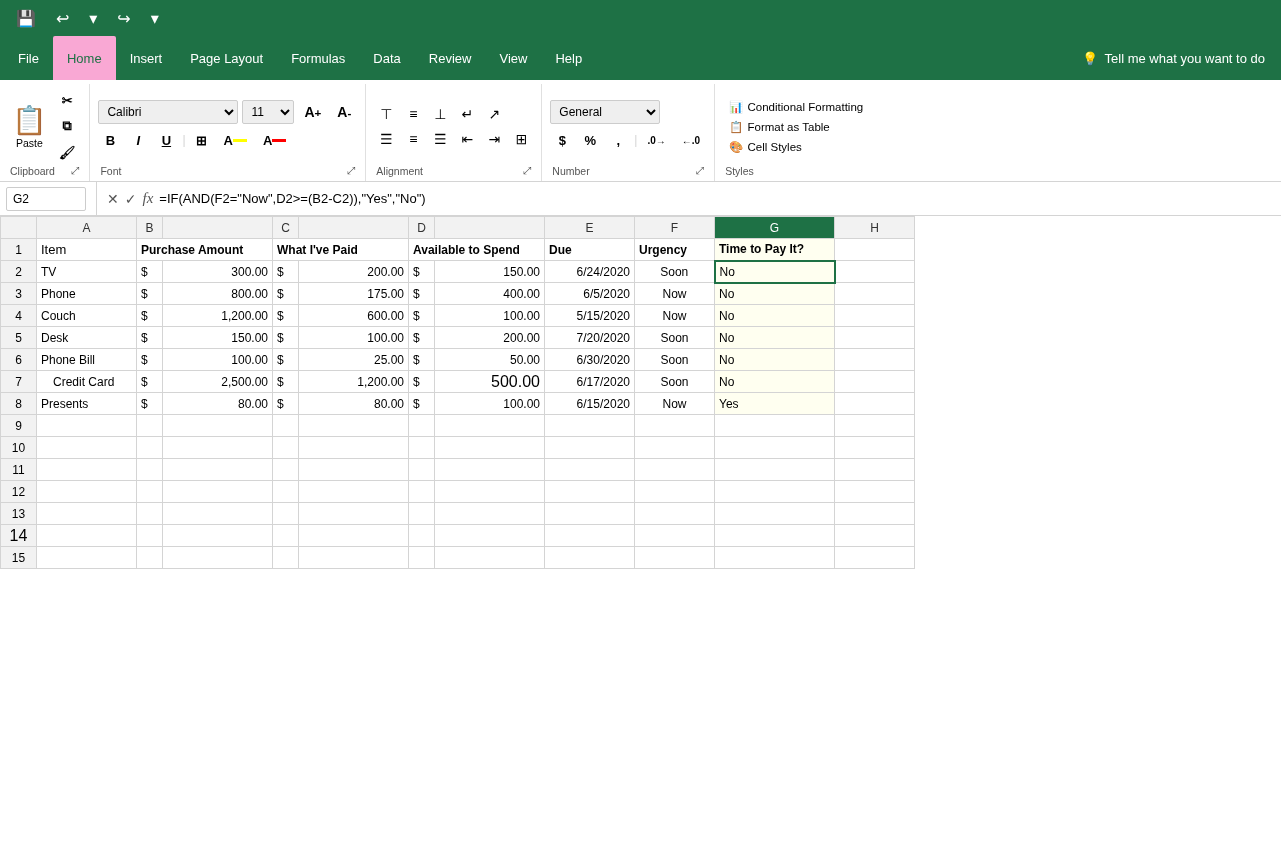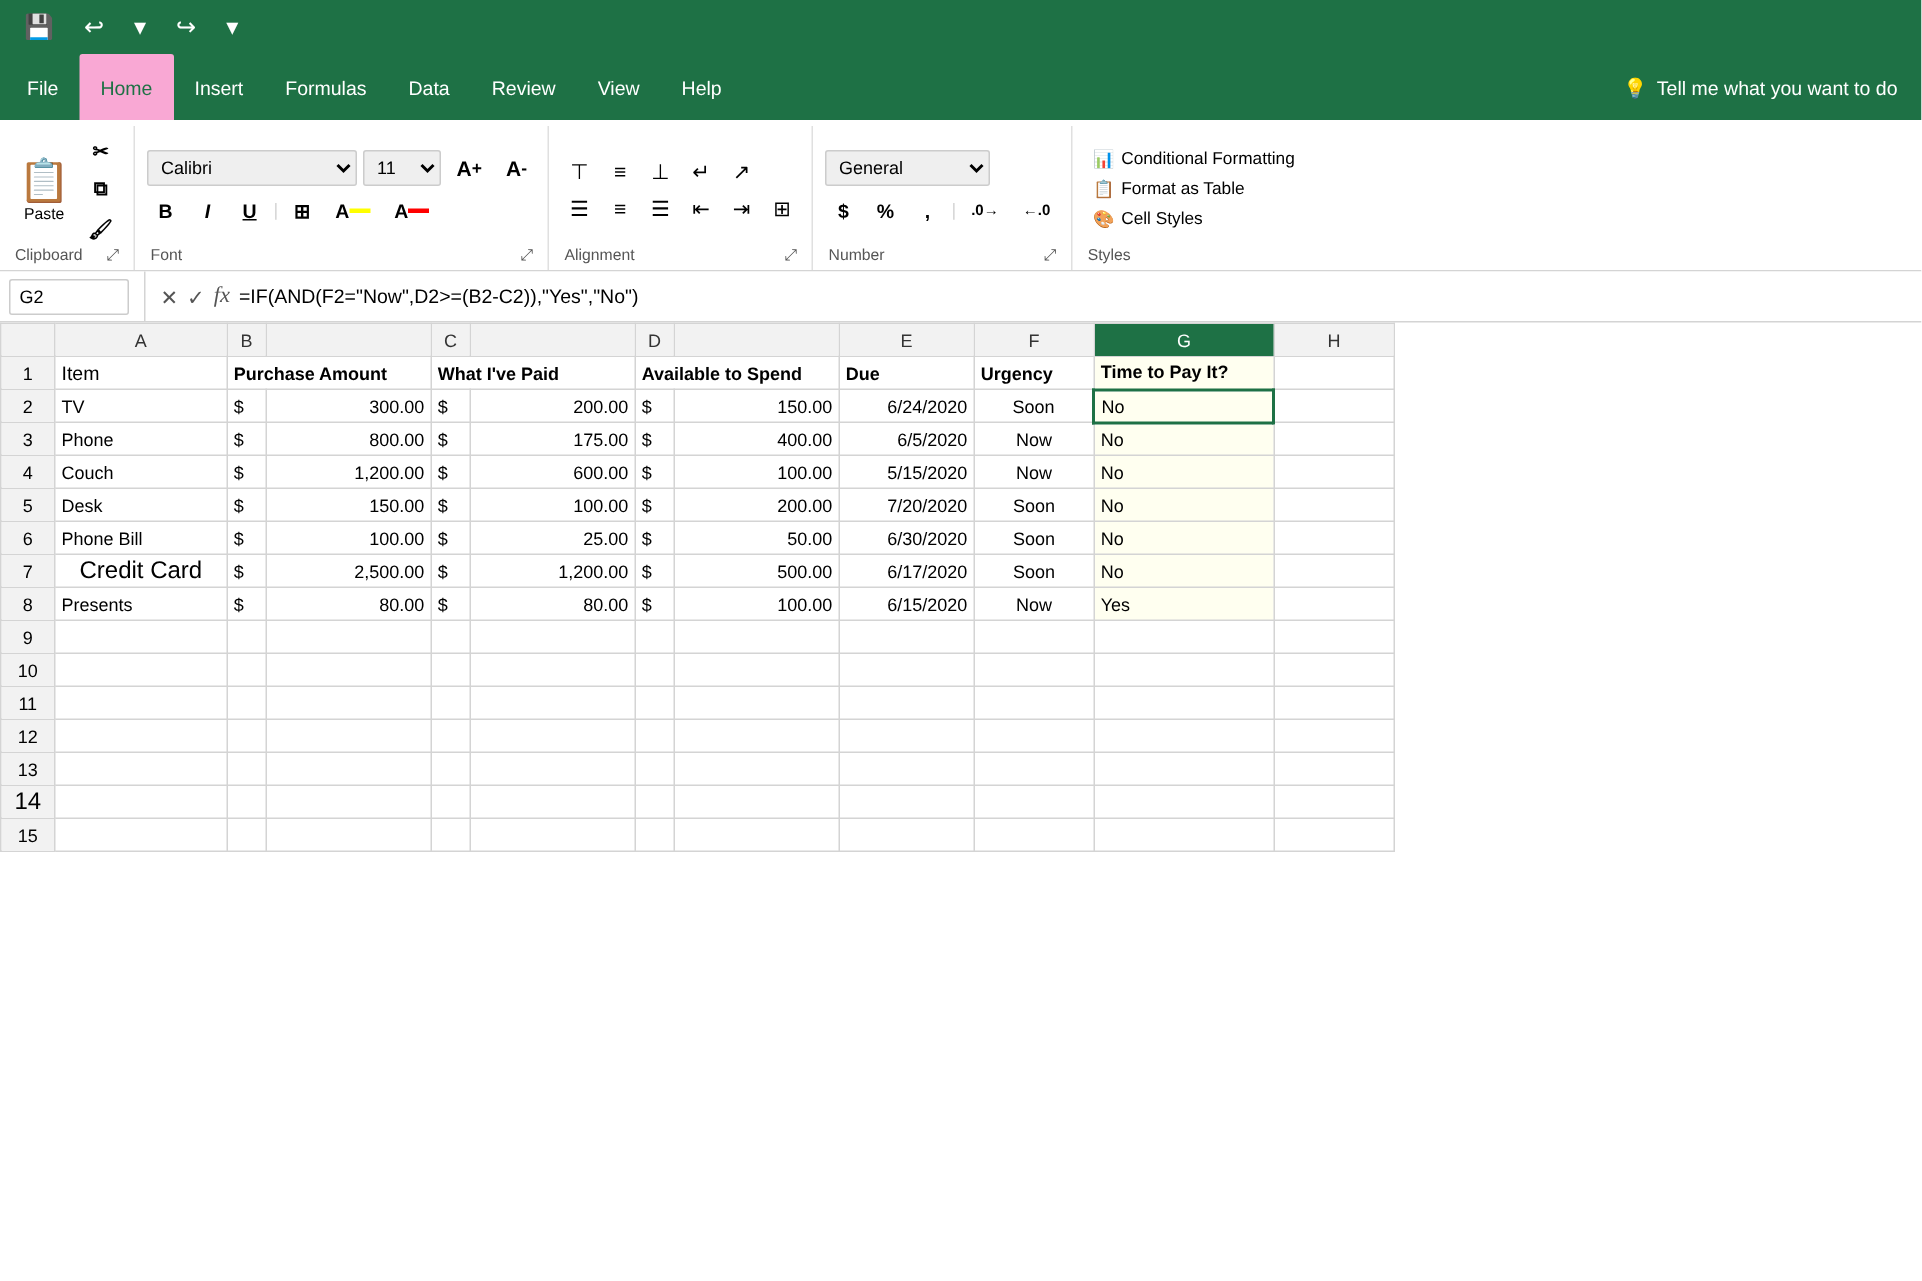--- a/index.html
+++ b/index.html
@@ -262,20 +262,21 @@
     <button class="tb-btn">▾</button>
     <button class="tb-btn" title="Redo">↪</button>
     <button class="tb-btn">▾</button>
   </div>
 </div>
 
 <div class="menu-bar">
   <div class="menu-item">File</div>
   <div class="menu-item active">Home</div>
   <div class="menu-item">Insert</div>
+  <div class="menu-item">Page Layout</div>
   <div class="menu-item">Formulas</div>
   <div class="menu-item">Data</div>
   <div class="menu-item">Review</div>
   <div class="menu-item">View</div>
   <div class="menu-item">Help</div>
   <div class="menu-search">
     <span>💡</span>
     <span style="cursor:pointer;">Tell me what you want to do</span>
   </div>
 </div>
@@ -532,27 +533,27 @@
           <td style="border: 1px solid rgb(212, 212, 212); padding: 0px 4px; font-size: 12px; height: 22px; text-align: right;">25.00</td>
           <td style="border: 1px solid rgb(212, 212, 212); padding: 0px 4px; font-size: 12px; height: 22px;">$</td>
           <td style="border: 1px solid rgb(212, 212, 212); padding: 0px 4px; font-size: 12px; height: 22px; text-align: right;">50.00</td>
           <td style="border: 1px solid rgb(212, 212, 212); padding: 0px 4px; font-size: 12px; height: 22px; text-align: right;">6/30/2020</td>
           <td style="border: 1px solid rgb(212, 212, 212); padding: 0px 4px; font-size: 12px; height: 22px; text-align: center;">Soon</td>
           <td style="border: 1px solid rgb(212, 212, 212); padding: 0px 4px; font-size: 12px; height: 22px; background: rgb(255, 255, 240);">No</td>
           <td style="border: 1px solid rgb(212, 212, 212); padding: 0px 4px; font-size: 12px; height: 22px;"></td>
         </tr>
         <tr>
           <td style="background: rgb(242, 242, 242); text-align: center; font-weight: normal; font-size: 12px; border: 1px solid rgb(212, 212, 212); position: sticky; left: 0px; z-index: 5; width: 36px; height: 22px; user-select: none;">7</td>
-          <td style="border: 1px solid rgb(212, 212, 212); padding: 0px 16px; font-size: 16px; height: 22px;">Credit Card</td>
+          <td style="border: 1px solid rgb(212, 212, 212); padding: 0px 16px; font-size: 12px; height: 22px;">Credit Card</td>
           <td style="border: 1px solid rgb(212, 212, 212); padding: 0px 4px; font-size: 12px; height: 22px;">$</td>
           <td style="border: 1px solid rgb(212, 212, 212); padding: 0px 4px; font-size: 12px; height: 22px; text-align: right;">2,500.00</td>
           <td style="border: 1px solid rgb(212, 212, 212); padding: 0px 4px; font-size: 12px; height: 22px;">$</td>
           <td style="border: 1px solid rgb(212, 212, 212); padding: 0px 4px; font-size: 12px; height: 22px; text-align: right;">1,200.00</td>
           <td style="border: 1px solid rgb(212, 212, 212); padding: 0px 4px; font-size: 12px; height: 22px;">$</td>
-          <td style="border: 1px solid rgb(212, 212, 212); padding: 0px 4px; font-size: 12px; height: 22px; text-align: right; margin-top: 40px;">500.00</td>
+          <td style="border: 1px solid rgb(212, 212, 212); padding: 0px 4px; font-size: 16px; height: 22px; text-align: right; margin-top: 40px;">500.00</td>
           <td style="border: 1px solid rgb(212, 212, 212); padding: 0px 4px; font-size: 12px; height: 22px; text-align: right;">6/17/2020</td>
           <td style="border: 1px solid rgb(212, 212, 212); padding: 0px 4px; font-size: 12px; height: 22px; text-align: center;">Soon</td>
           <td style="border: 1px solid rgb(212, 212, 212); padding: 0px 4px; font-size: 12px; height: 22px; background: rgb(255, 255, 240);">No</td>
           <td style="border: 1px solid rgb(212, 212, 212); padding: 0px 4px; font-size: 12px; height: 22px;"></td>
         </tr>
         <tr>
           <td style="background: rgb(242, 242, 242); text-align: center; font-weight: normal; font-size: 12px; border: 1px solid rgb(212, 212, 212); position: sticky; left: 0px; z-index: 5; width: 36px; height: 22px; user-select: none;">8</td>
           <td style="border: 1px solid rgb(212, 212, 212); padding: 0px 4px; font-size: 12px; height: 22px;">Presents</td>
           <td style="border: 1px solid rgb(212, 212, 212); padding: 0px 4px; font-size: 12px; height: 22px;">$</td>
           <td style="border: 1px solid rgb(212, 212, 212); padding: 0px 4px; font-size: 12px; height: 22px; text-align: right;">80.00</td>

